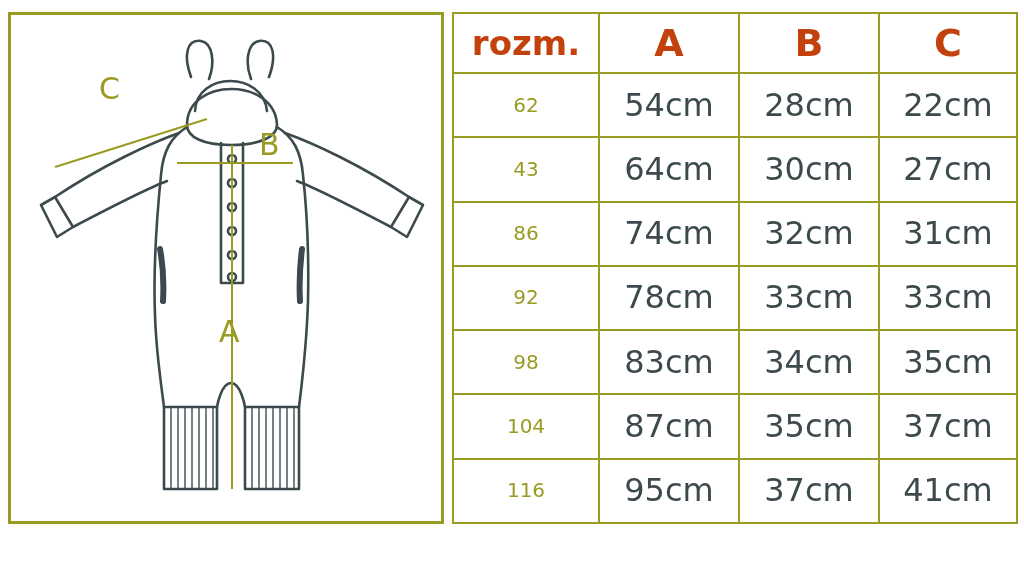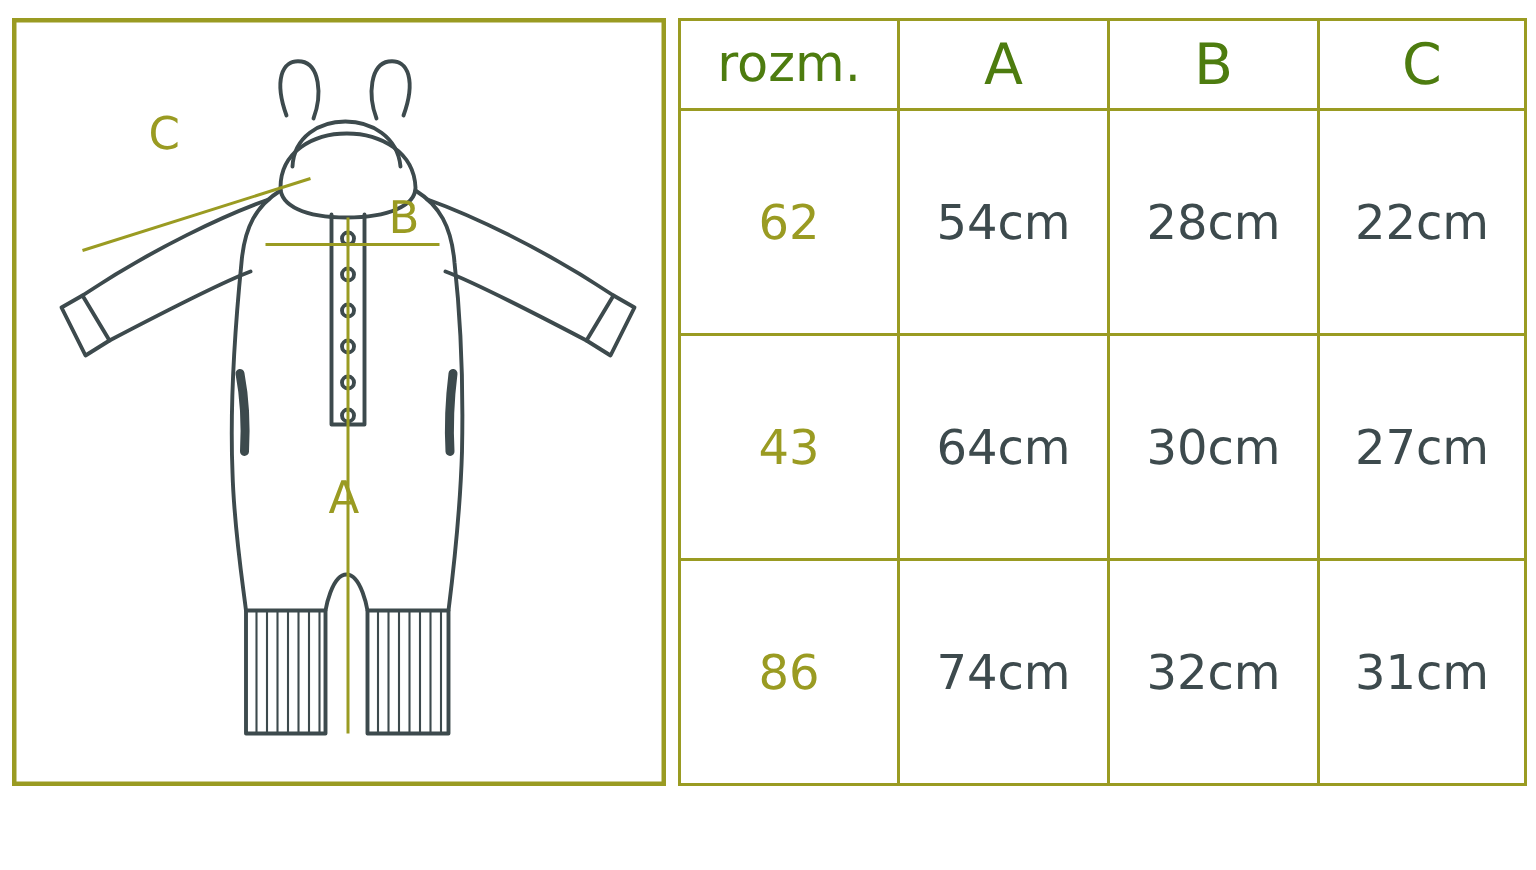--- a/index.html
+++ b/index.html
@@ -54,30 +54,30 @@
     padding: 0;
     box-sizing: border-box;
   }
   #size-table col.c-size { width: 146px; }
   #size-table col.c-a { width: 140px; }
   #size-table col.c-b { width: 140px; }
   #size-table col.c-c { width: 138px; }
 
   .hdr-cell {
     font-size: 38px;
-    font-weight: normal;
-    color: #4d7c0f;
+    font-weight: bold;
+    color: #c2410c;
     height: 58px;
     line-height: 58px;
   }
   .hdr-cell.rozm {
     font-size: 34px;
   }
   .size-cell {
-    font-size: 32px;
+    font-size: 20px;
     color: #9a9b22;
     height: 43px;
     line-height: 43px;
   }
   .meas-cell {
     font-size: 32px;
     color: #3d4a4d;
     height: 43px;
     line-height: 43px;
   }
@@ -188,16 +188,40 @@
         <td class="meas-cell">64cm</td>
         <td class="meas-cell">30cm</td>
         <td class="meas-cell">27cm</td>
       </tr>
       <tr>
         <td class="size-cell">86</td>
         <td class="meas-cell">74cm</td>
         <td class="meas-cell">32cm</td>
         <td class="meas-cell">31cm</td>
       </tr>
+      <tr>
+        <td class="size-cell">92</td>
+        <td class="meas-cell">78cm</td>
+        <td class="meas-cell">33cm</td>
+        <td class="meas-cell">33cm</td>
+      </tr>
+      <tr>
+        <td class="size-cell">98</td>
+        <td class="meas-cell">83cm</td>
+        <td class="meas-cell">34cm</td>
+        <td class="meas-cell">35cm</td>
+      </tr>
+      <tr>
+        <td class="size-cell">104</td>
+        <td class="meas-cell">87cm</td>
+        <td class="meas-cell">35cm</td>
+        <td class="meas-cell">37cm</td>
+      </tr>
+      <tr>
+        <td class="size-cell">116</td>
+        <td class="meas-cell">95cm</td>
+        <td class="meas-cell">37cm</td>
+        <td class="meas-cell">41cm</td>
+      </tr>
     </tbody>
   </table>
 
 </div>
 
 </body></html>

